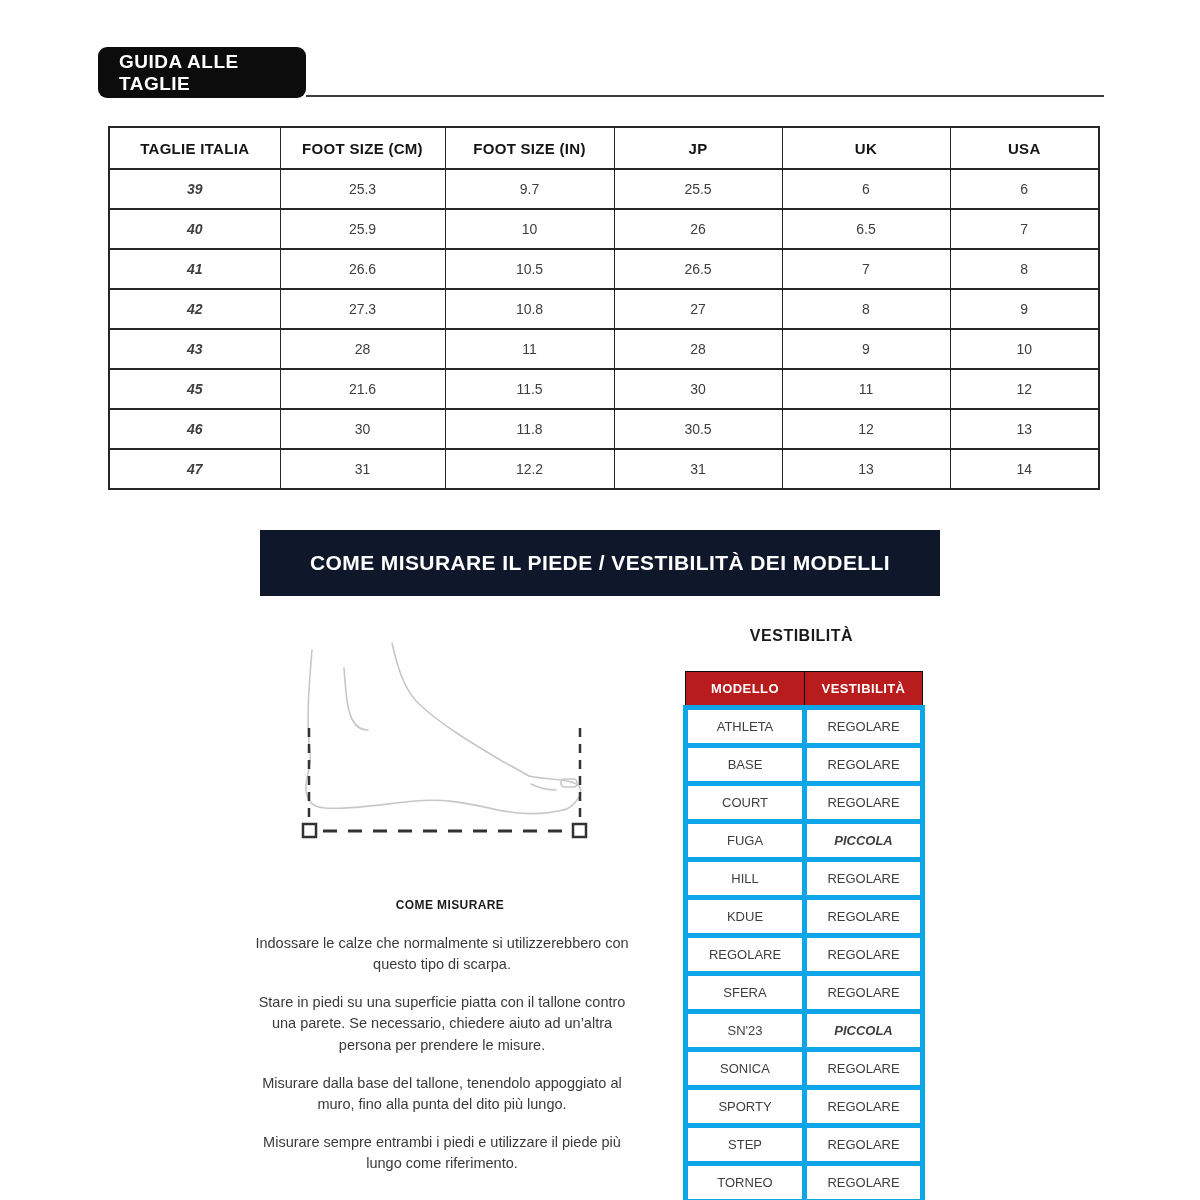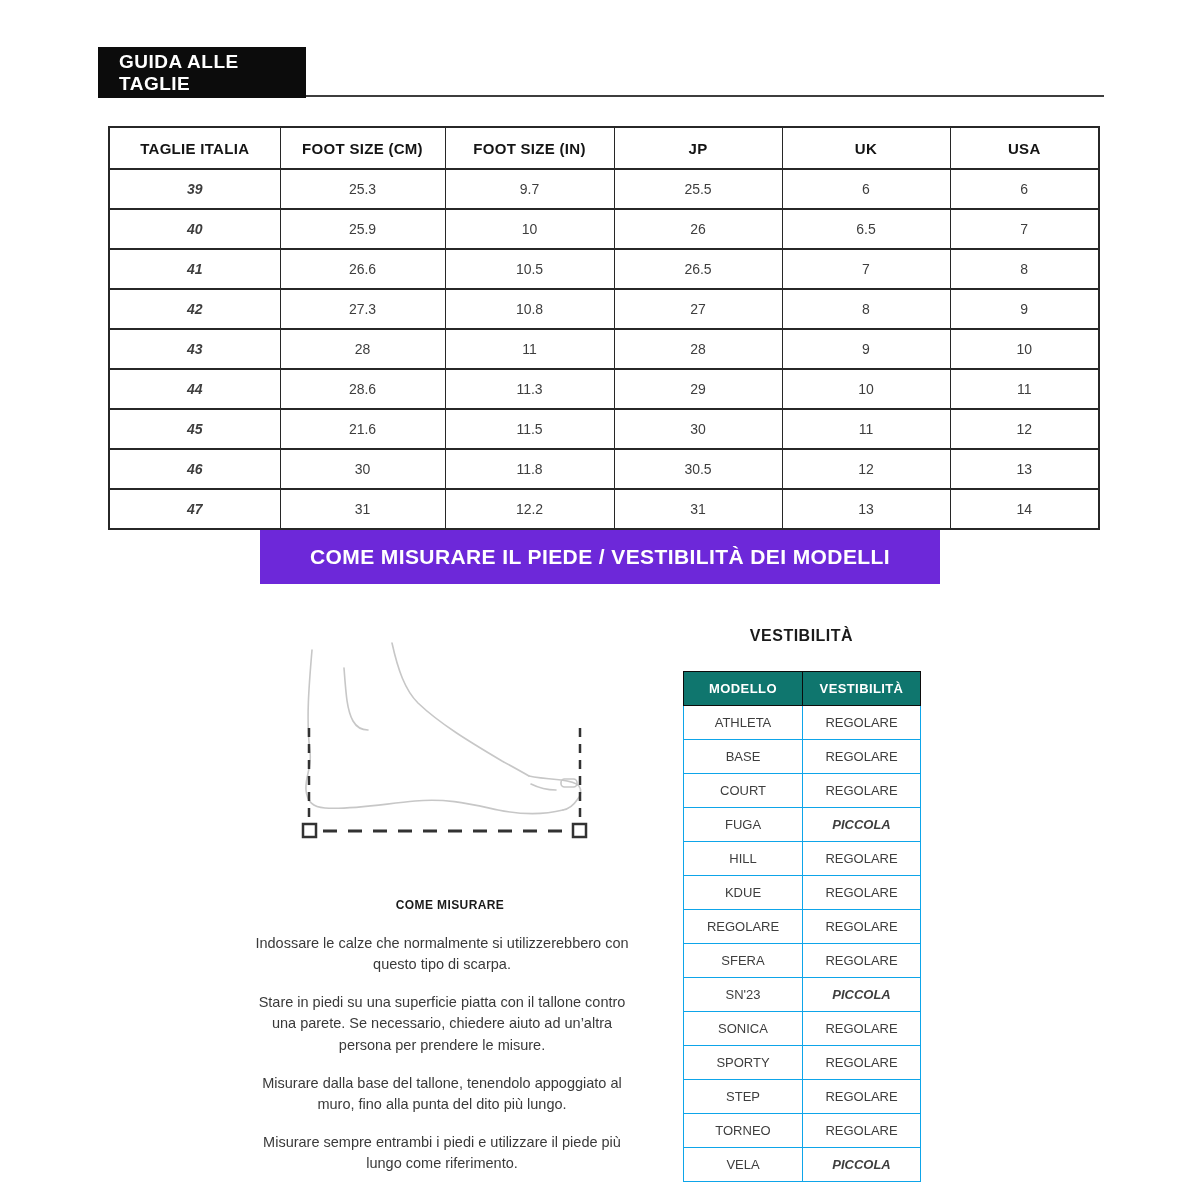--- a/index.html
+++ b/index.html
@@ -2,54 +2,54 @@
 <html><head>
 <meta charset="utf-8">
 <style>
   html,body{margin:0;padding:0;background:#ffffff;}
   body{width:1200px;height:1200px;font-family:"Liberation Sans","DejaVu Sans",sans-serif;color:#1c1c1c;}
   .page{position:relative;width:1200px;height:1200px;background:#fff;overflow:hidden;}
 
   
   .badge{position:absolute;left:98px;top:47px;width:208px;height:51px;background:#0c0c0c;color:#fff;
          display:flex;align-items:center;padding-left:21px;box-sizing:border-box;
-         font-size:19px;font-weight:700;letter-spacing:0.5px;}
+         font-size:19px;font-weight:700;letter-spacing:0.5px;border-radius:9px;}
   .badge-rule{position:absolute;left:306px;top:95px;width:798px;height:2px;background:#3e3e3e;}
 
   
   .size-table{position:absolute;left:108px;top:126px;width:990px;border-collapse:collapse;table-layout:fixed;
               border:2px solid #272727;}
   .size-table th,.size-table td{border:1px solid #272727;text-align:center;vertical-align:middle;margin-left:40px;}
   .size-table tr{border-top:2px solid #272727;border-bottom:2px solid #272727;}
   .size-table th{height:38px;font-size:15px;font-weight:700;letter-spacing:0.3px;color:#141414;}
   .size-table td{height:36px;font-size:14px;color:#3e3e3e;}
   .c-strong{font-weight:700;color:#161616;font-style:italic;}
 
   
-  .banner{position:absolute;left:260px;top:530px;width:680px;height:54px;background:#6d28d9;color:#fff;
+  .banner{position:absolute;left:260px;top:530px;width:680px;height:66px;background:#0f172a;color:#fff;
           display:flex;align-items:center;justify-content:center;font-size:21px;font-weight:700;letter-spacing:0.4px;}
 
   
   .foot-wrap{position:absolute;left:255px;top:600px;width:390px;height:300px;}
 
   
   .measure-heading{position:absolute;left:255px;top:898px;width:390px;text-align:center;
                    font-size:12px;font-weight:700;letter-spacing:0.4px;color:#1a1a1a;}
   .measure-text{position:absolute;left:246px;top:933px;width:408px;text-align:center;
                 font-size:14.5px;line-height:1.46;color:#3a3a3a;}
   .measure-text p{margin:0 16px 17px 0;}
 
   
   .fit-heading{position:absolute;left:683px;top:627px;width:237px;text-align:center;
                font-size:16px;font-weight:700;letter-spacing:0.5px;color:#1a1a1a;}
   .fit-table{position:absolute;left:683px;top:671px;width:237px;border-collapse:collapse;table-layout:fixed;
              border:1px solid #2d2d2d;}
-  .fit-table th{background:#0f766e;color:#fff;height:31px;font-size:13px;font-weight:700;letter-spacing:0.4px;
+  .fit-table th{background:#b91c1c;color:#fff;height:31px;font-size:13px;font-weight:700;letter-spacing:0.4px;
                 border:1px solid #0c0c0c;text-align:center;}
-  .fit-table td{border:1px solid #0ea5e9;height:31px;text-align:center;font-size:13px;color:#3e3e3e;}
+  .fit-table td{border:5px solid #0ea5e9;height:31px;text-align:center;font-size:13px;color:#3e3e3e;}
 </style>
 </head>
 <body>
 
 <div class="page">
 
   <div class="badge">GUIDA ALLE TAGLIE</div>
   <div class="badge-rule"></div>
 
   <table class="size-table">
@@ -106,28 +106,20 @@
         </tr>
         <tr>
           <td class="c-strong">43</td>
           <td>28</td>
           <td>11</td>
           <td>28</td>
           <td>9</td>
           <td>10</td>
         </tr>
         <tr>
-          <td class="c-strong">44</td>
-          <td>28.6</td>
-          <td>11.3</td>
-          <td>29</td>
-          <td>10</td>
-          <td>11</td>
-        </tr>
-        <tr>
           <td class="c-strong">45</td>
           <td>21.6</td>
           <td>11.5</td>
           <td>30</td>
           <td>11</td>
           <td>12</td>
         </tr>
         <tr>
           <td class="c-strong">46</td>
           <td>30</td>

